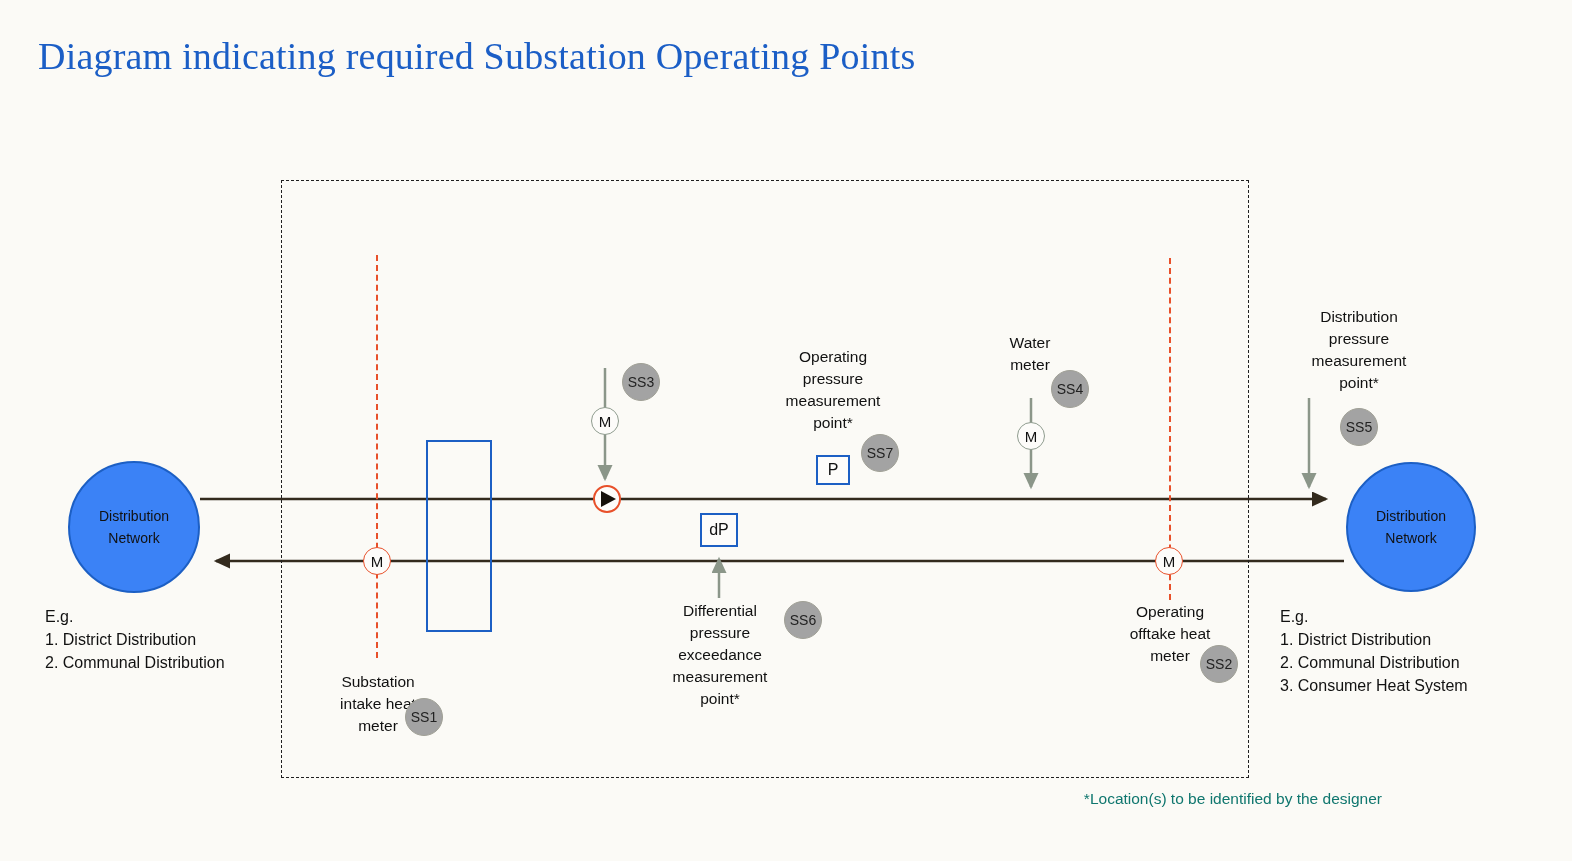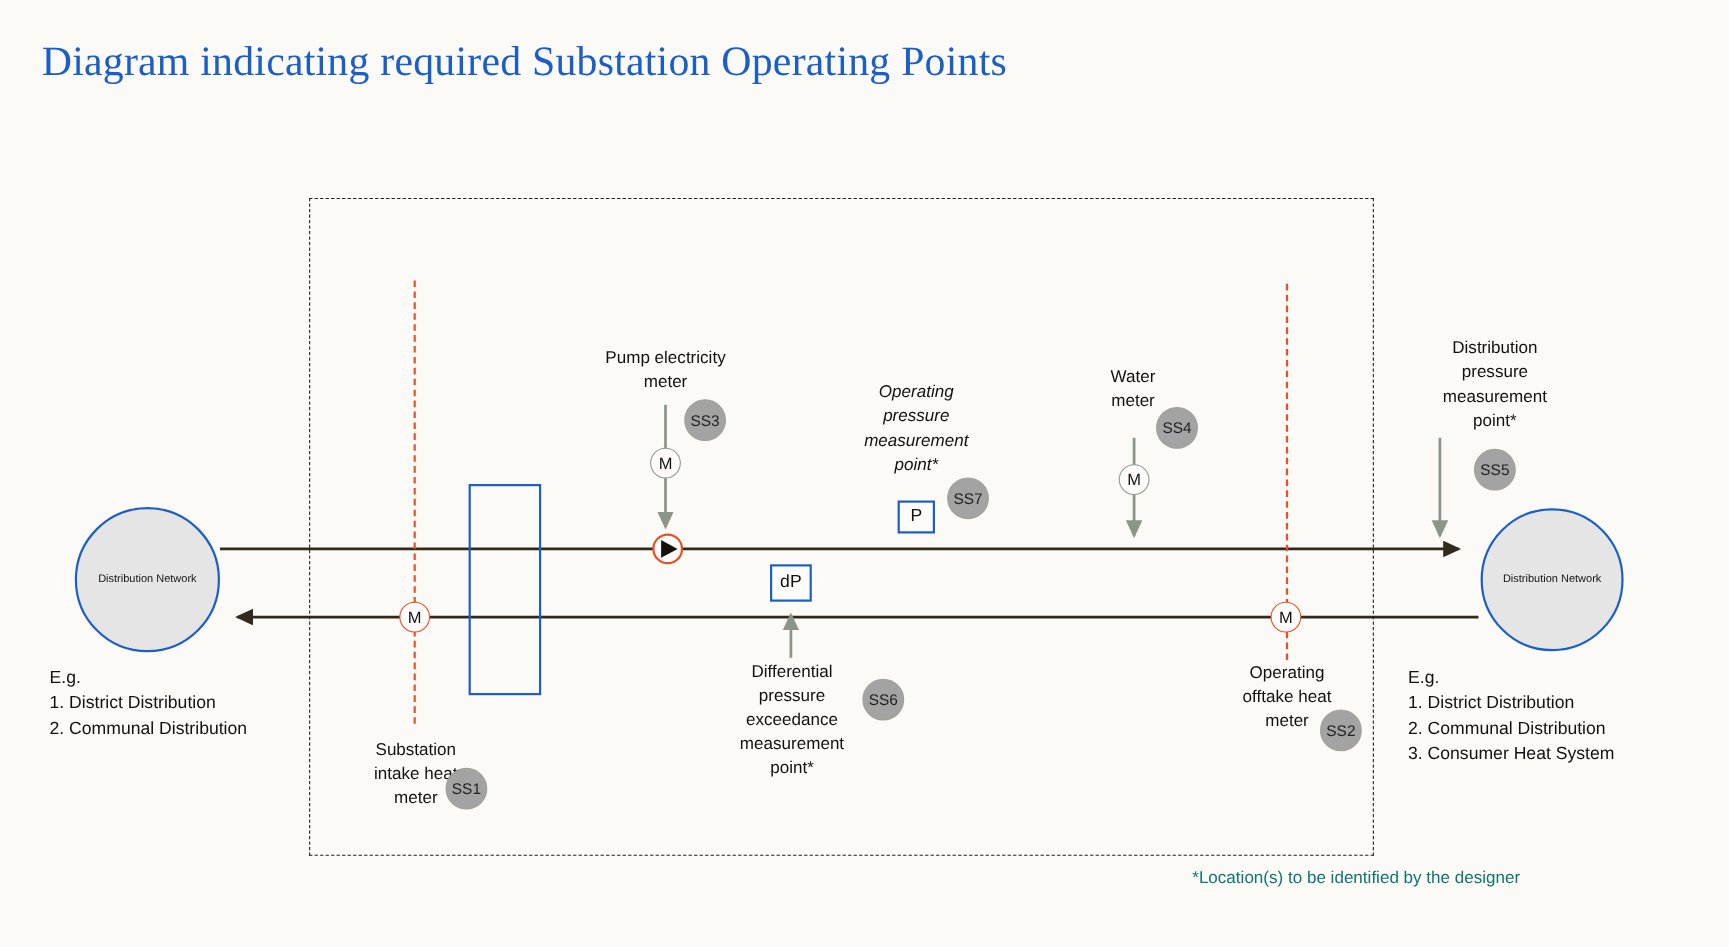--- a/index.html
+++ b/index.html
@@ -48,23 +48,23 @@
   .m.orange{border:1.5px solid #e8502a;}
   .pbox{
     position:absolute;border:2px solid #1c5fc4;background:#fdfcfa;
     display:flex;align-items:center;justify-content:center;
     font-size:16px;color:#111;box-sizing:border-box;
   }
   .pbox.p{left:816px;top:455px;width:34px;height:30px;}
   .pbox.dp{left:700px;top:513px;width:38px;height:34px;text-align:right;}
   .net{
     position:absolute;border-radius:50%;
-    border:2.5px solid #1c5fc4;background:#e5e5e5;
+    border:2.5px solid #1c5fc4;background:#3b82f6;
     display:flex;align-items:center;justify-content:center;
-    text-align:center;font-size:10px;line-height:22px;color:#111;
+    text-align:center;font-size:14px;line-height:22px;color:#111;
     box-sizing:border-box;
   }
   .net.left{left:68px;top:461px;width:132px;height:132px;}
   .net.right{left:1346px;top:462px;width:130px;height:130px;}
   .net span{display:block;width:105px;}
   .eg{position:absolute;font-size:16px;line-height:23px;color:#111;}
   .eg div{white-space:nowrap;}
   .footnote{
     position:absolute;left:882px;top:790px;width:500px;
     text-align:right;font-size:15.5px;color:#0f766e;
@@ -106,42 +106,41 @@
   <div class="redline offtake"></div>
   <div class="hx"></div>
 
   <div class="net left">
     <span>Distribution Network</span>
   </div>
   <div class="net right">
     <span>Distribution Network</span>
   </div>
 
-  <div class="label" style="left:543px;top:315px;width:124px;">Pump electricity meter</div>
-  <div class="label" style="left:778px;top:346px;width:110px;font-style:italic;">Operating pressure measurement point*</div>
+  <div class="label" style="left:778px;top:346px;width:110px;">Operating pressure measurement point*</div>
   <div class="label" style="left:1000px;top:332px;width:60px;">Water meter</div>
   <div class="label" style="left:1304px;top:306px;width:110px;">Distribution pressure measurement point*</div>
   <div class="label" style="left:660px;top:600px;width:120px;">Differential pressure exceedance measurement point*</div>
   <div class="label" style="left:326px;top:671px;width:104px;">Substation intake heat meter</div>
   <div class="label" style="left:1115px;top:601px;width:110px;">Operating offtake heat meter</div>
 
   <div class="m gray" style="left:591px;top:407px;">M</div>
   <div class="m gray" style="left:1017px;top:422px;">M</div>
   <div class="m orange" style="left:363px;top:547px;">M</div>
   <div class="m orange" style="left:1155px;top:547px;">M</div>
 
   <div class="pbox p">P</div>
   <div class="pbox dp">dP</div>
 
   <div class="ss" style="left:405px;top:698px;">SS1</div>
   <div class="ss" style="left:1200px;top:645px;">SS2</div>
   <div class="ss" style="left:622px;top:363px;">SS3</div>
   <div class="ss" style="left:1051px;top:370px;">SS4</div>
   <div class="ss" style="left:1340px;top:408px;">SS5</div>
-  <div class="ss" style="left:784px;top:617px;">SS6</div>
+  <div class="ss" style="left:784px;top:601px;">SS6</div>
   <div class="ss" style="left:861px;top:434px;">SS7</div>
 
   <div class="eg" style="left:45px;top:605px;">
     <div>E.g.</div>
     <div>1. District Distribution</div>
     <div>2. Communal Distribution</div>
   </div>
   <div class="eg" style="left:1280px;top:605px;">
     <div>E.g.</div>
     <div>1. District Distribution</div>

